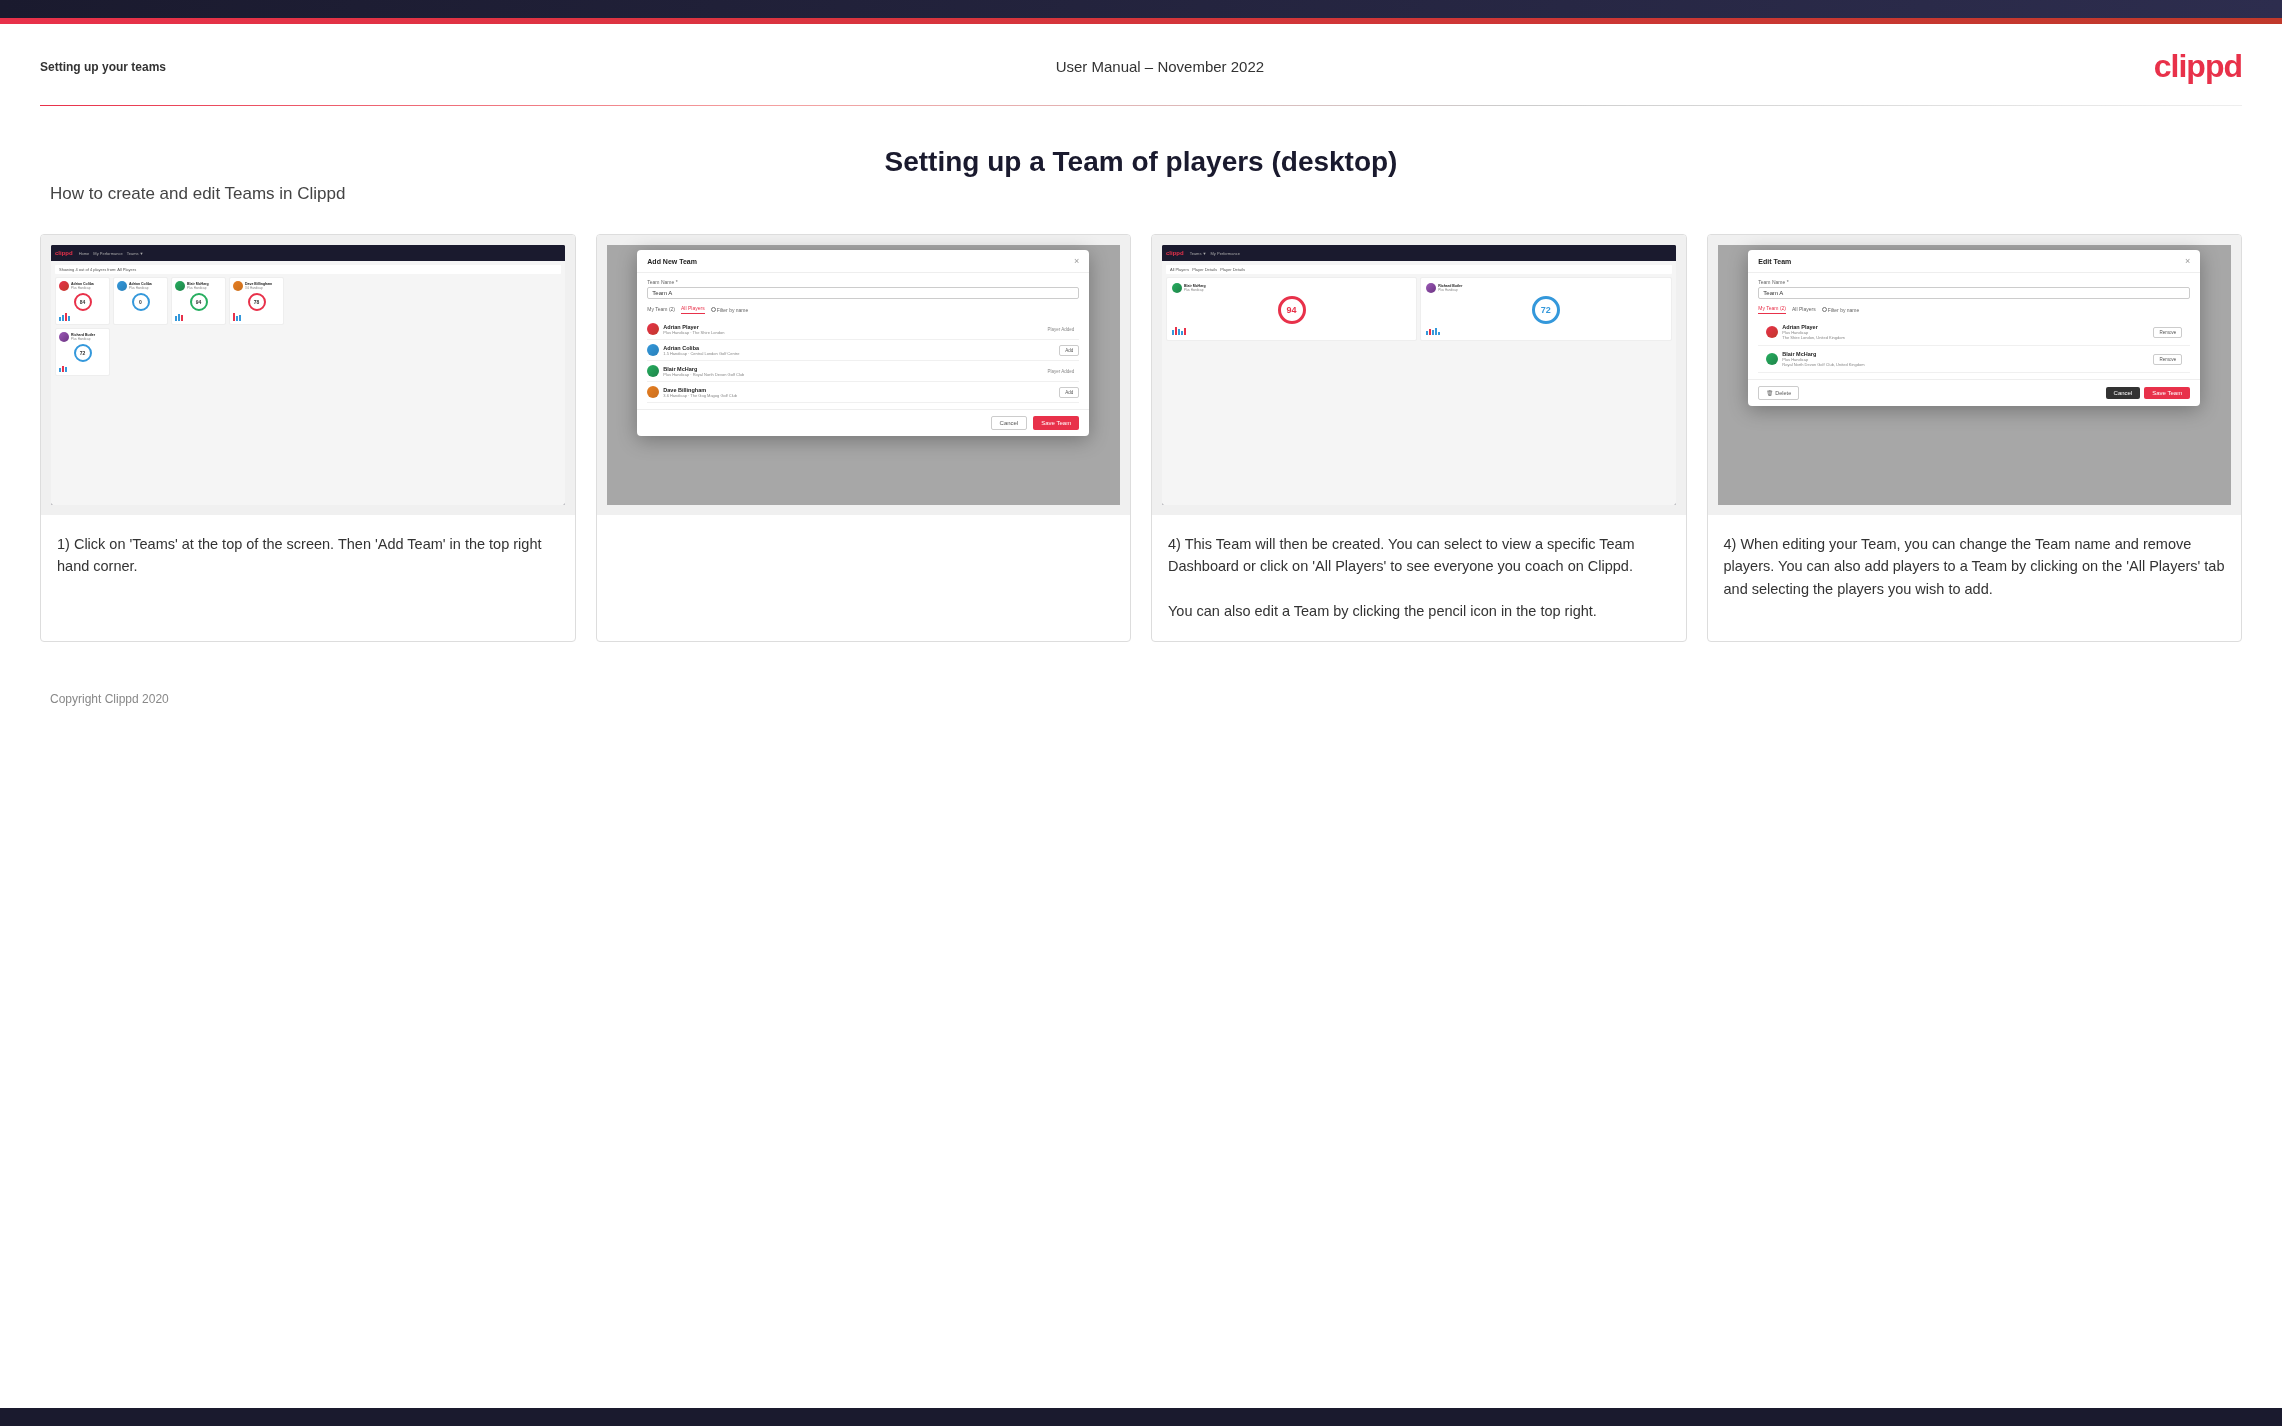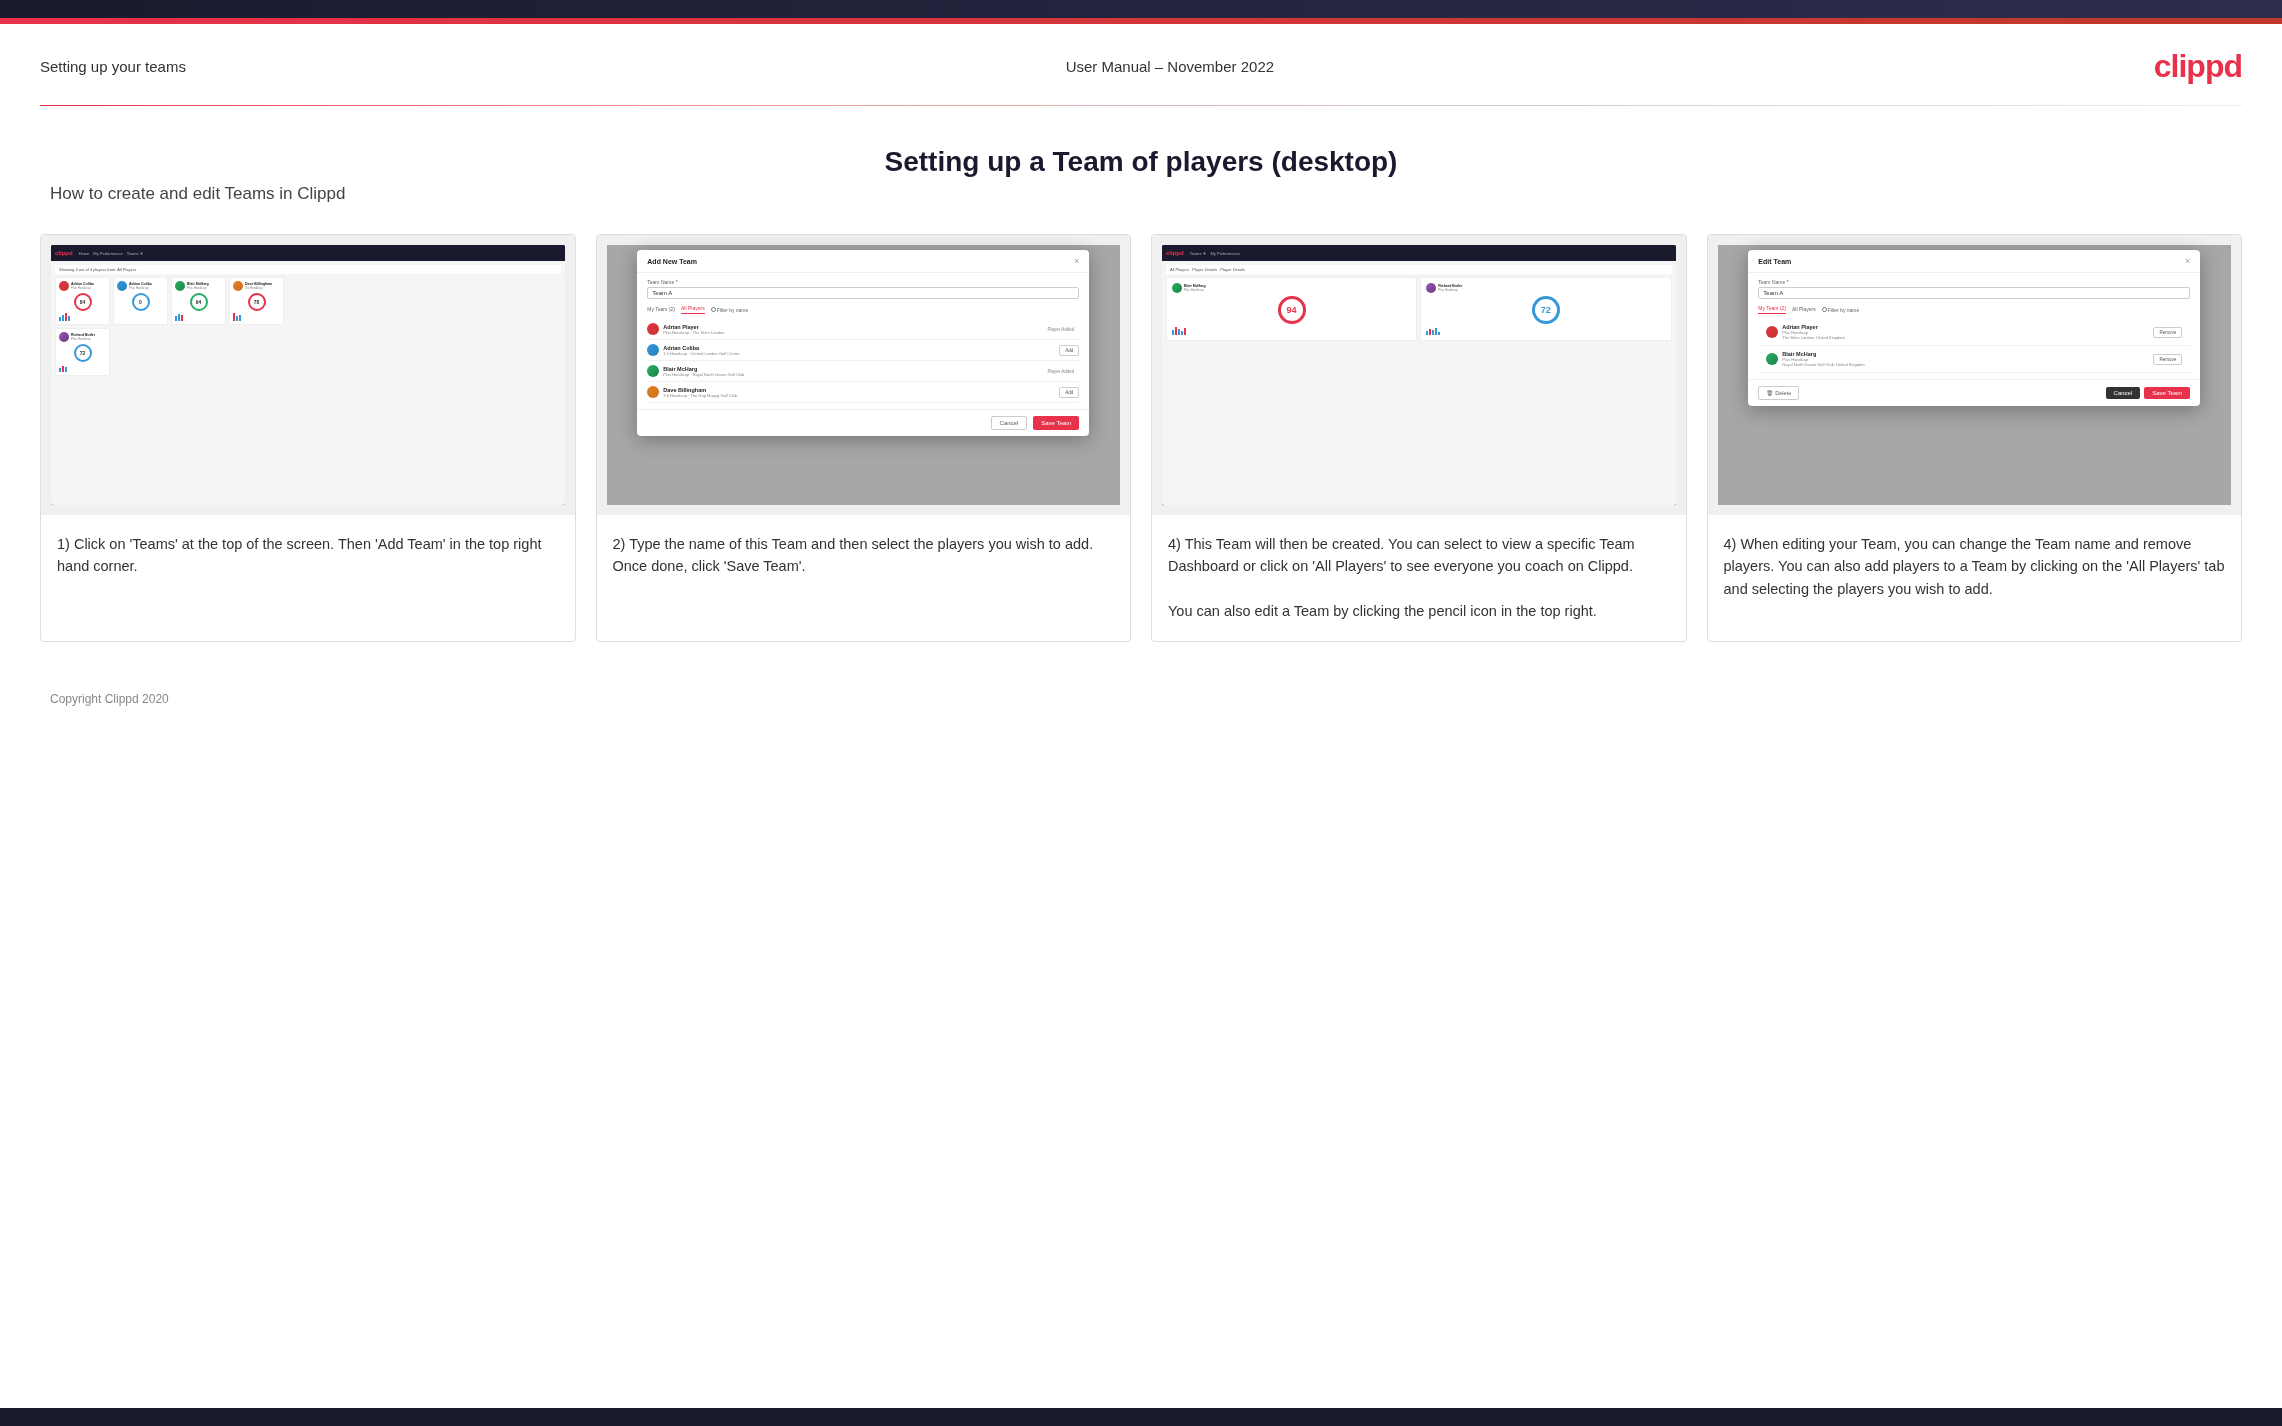--- a/index.html
+++ b/index.html
@@ -22,21 +22,21 @@
       width: 100%;
     }
 
     
     .header {
       display: flex;
       align-items: center;
       justify-content: space-between;
       padding: 24px 40px 20px 40px;
     }
-    .header-left { font-size: 15px; color: #333; }
+    .header-left { font-size: 12px; color: #333; font-weight: bold; }
     .header-center { font-size: 15px; color: #333; text-align: center; }
     .logo {
       font-size: 32px;
       font-weight: 700;
       color: #e8314a;
       letter-spacing: -1px;
     }
 
     
     .header-divider {
@@ -480,21 +480,20 @@
               </div>
             </div>
           </div>
           <div class="modal-footer">
             <button class="btn-cancel-sm">Cancel</button>
             <button class="btn-save-sm">Save Team</button>
           </div>
         </div>
       </div>
     </div>
-    <div class="card-text">2) Type the name of this Team and then select the players you wish to add.  Once done, click 'Save Team'.</div>
   </div>
 
   <div class="card">
     <div class="screenshot-area">
       <div class="dashboard-mock2">
         <div class="dash-nav">
           <span class="dash-nav-logo">clippd</span>
           <div class="dash-nav-items">
             <span>Teams ▼</span>
             <span>My Performance</span>

